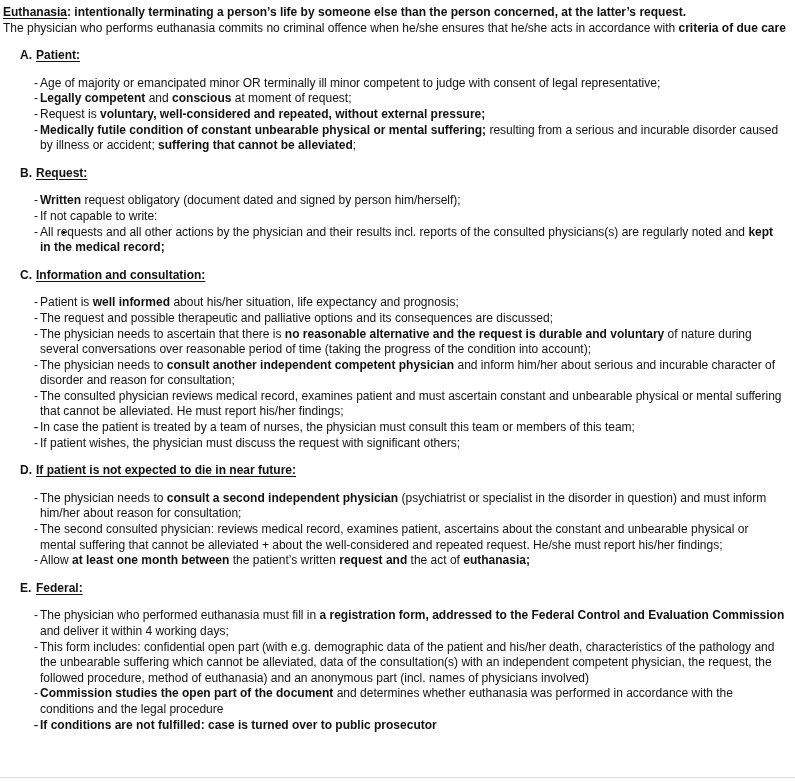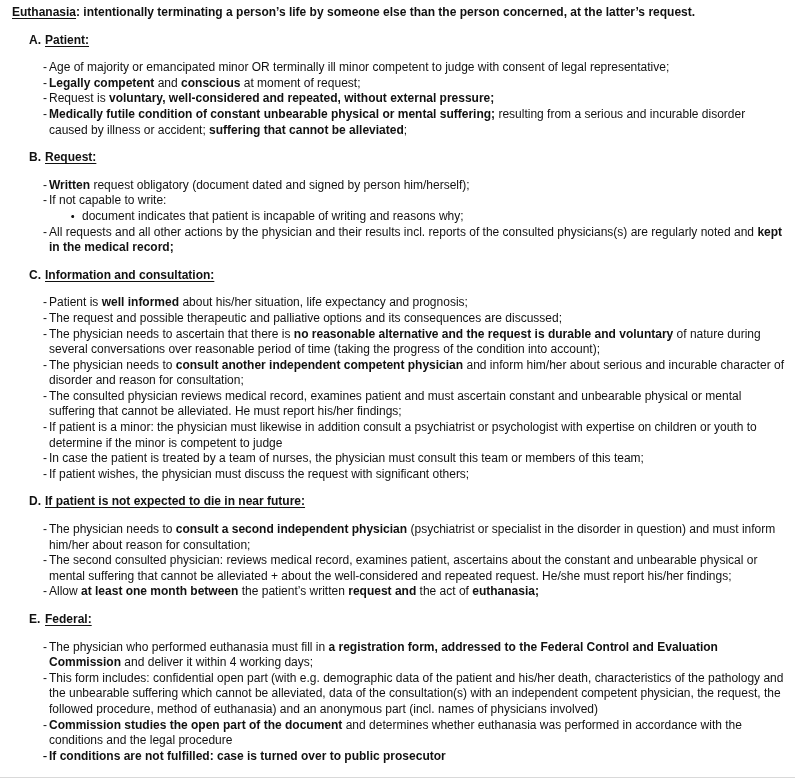--- a/index.html
+++ b/index.html
@@ -9,21 +9,21 @@
     color: #111111;
     font-family: "Liberation Sans", "DejaVu Sans", sans-serif;
     font-size: 12px;
     line-height: 15.6px;
     overflow: hidden;
   }
   .page {
     position: relative;
     box-sizing: border-box;
     width: 795px; height: 781px;
-    padding: 5px 8px 0 12px;
+    padding: 5px 8px 0 3px;
     overflow: hidden;
   }
   .para { margin: 0; }
   .b { font-weight: 700; }
   .u { text-decoration: underline; text-underline-offset: 2px; }
   .criteria-heading {
     margin: 20px 0 0 0;
     font-size: 12px;
     line-height: 15.6px;
   }
@@ -49,44 +49,45 @@
     left: 0; right: 0; bottom: 3px;
     border-top: 1px solid #d9d9d9;
     height: 0;
   }
 </style>
 </head>
 <body>
 
 <div class="page">
   <p class="para" id="para1"><span class="b u">Euthanasia</span><span class="b">: intentionally terminating a person’s life by someone else than the person concerned, at the latter’s request.</span></p>
+  <p class="para" id="para2"><span>The physician who performs euthanasia commits no criminal offence when he/she ensures that he/she acts in accordance with </span><span class="b">criteria of due care</span></p>
   <div id="sections">
       <div class="section">
         <div class="sec-head"><span class="sec-letter">A.</span><span class="sec-title">Patient:</span></div>
         <div class="item l1"><span class="marker">-</span><span>Age of majority or emancipated minor OR terminally ill minor competent to judge with consent of legal representative;</span></div>
         <div class="item l1"><span class="marker">-</span><span class="b">Legally competent</span><span> and </span><span class="b">conscious</span><span> at moment of request;</span></div>
         <div class="item l1"><span class="marker">-</span><span>Request is </span><span class="b">voluntary, well-considered and repeated, without external pressure;</span></div>
         <div class="item l1"><span class="marker">-</span><span class="b">Medically futile condition of constant unbearable physical or mental suffering;</span><span> resulting from a serious and incurable disorder caused by illness or accident; </span><span class="b">suffering that cannot be alleviated</span><span>;</span></div>
       </div>
       <div class="section">
         <div class="sec-head"><span class="sec-letter">B.</span><span class="sec-title">Request:</span></div>
         <div class="item l1"><span class="marker">-</span><span class="b">Written</span><span> request obligatory (document dated and signed by person him/herself);</span></div>
         <div class="item l1"><span class="marker">-</span><span>If not capable to write:</span></div>
         <div class="item l2"><span class="marker">•</span></div>
-        <div class="item l2"><span class="marker">•</span><span>document indicates that patient is incapable of writing and reasons why;</span></div>
+        <div class="item l2"><span class="marker">•</span></div>
         <div class="item l1"><span class="marker">-</span><span>All requests and all other actions by the physician and their results incl. reports of the consulted physicians(s) are regularly noted and </span><span class="b">kept in the medical record;</span></div>
       </div>
       <div class="section">
         <div class="sec-head"><span class="sec-letter">C.</span><span class="sec-title">Information and consultation:</span></div>
         <div class="item l1"><span class="marker">-</span><span>Patient is </span><span class="b">well informed</span><span> about his/her situation, life expectancy and prognosis;</span></div>
         <div class="item l1"><span class="marker">-</span><span>The request and possible therapeutic and palliative options and its consequences are discussed;</span></div>
         <div class="item l1"><span class="marker">-</span><span>The physician needs to ascertain that there is </span><span class="b">no reasonable alternative and the request is durable and voluntary</span><span> of nature during several conversations over reasonable period of time (taking the progress of the condition into account);</span></div>
         <div class="item l1"><span class="marker">-</span><span>The physician needs to </span><span class="b">consult another independent competent physician</span><span> and inform him/her about serious and incurable character of disorder and reason for consultation;</span></div>
         <div class="item l1"><span class="marker">-</span><span>The consulted physician reviews medical record, examines patient and must ascertain constant and unbearable physical or mental suffering that cannot be alleviated. He must report his/her findings;</span></div>
-        <div class="item l1"><span class="marker">-</span><span>If patient is a minor: the physician must likewise in addition consult a psychiatrist or psychologist with expertise on children or youth to determine if the minor is competent to judge</span></div>
+        <div class="item l1"><span class="marker">-</span></div>
         <div class="item l1"><span class="marker">-</span><span>In case the patient is treated by a team of nurses, the physician must consult this team or members of this team;</span></div>
         <div class="item l1"><span class="marker">-</span><span>If patient wishes, the physician must discuss the request with significant others;</span></div>
       </div>
       <div class="section">
         <div class="sec-head"><span class="sec-letter">D.</span><span class="sec-title">If patient is not expected to die in near future:</span></div>
         <div class="item l1"><span class="marker">-</span><span>The physician needs to </span><span class="b">consult a second independent physician</span><span> (psychiatrist or specialist in the disorder in question) and must inform him/her about reason for consultation;</span></div>
         <div class="item l1"><span class="marker">-</span><span>The second consulted physician: reviews medical record, examines patient, ascertains about the constant and unbearable physical or mental suffering that cannot be alleviated + about the well-considered and repeated request. He/she must report his/her findings;</span></div>
         <div class="item l1"><span class="marker">-</span><span>Allow </span><span class="b">at least one month between</span><span> the patient’s written </span><span class="b">request and</span><span> the act of </span><span class="b">euthanasia;</span></div>
       </div>
       <div class="section">

